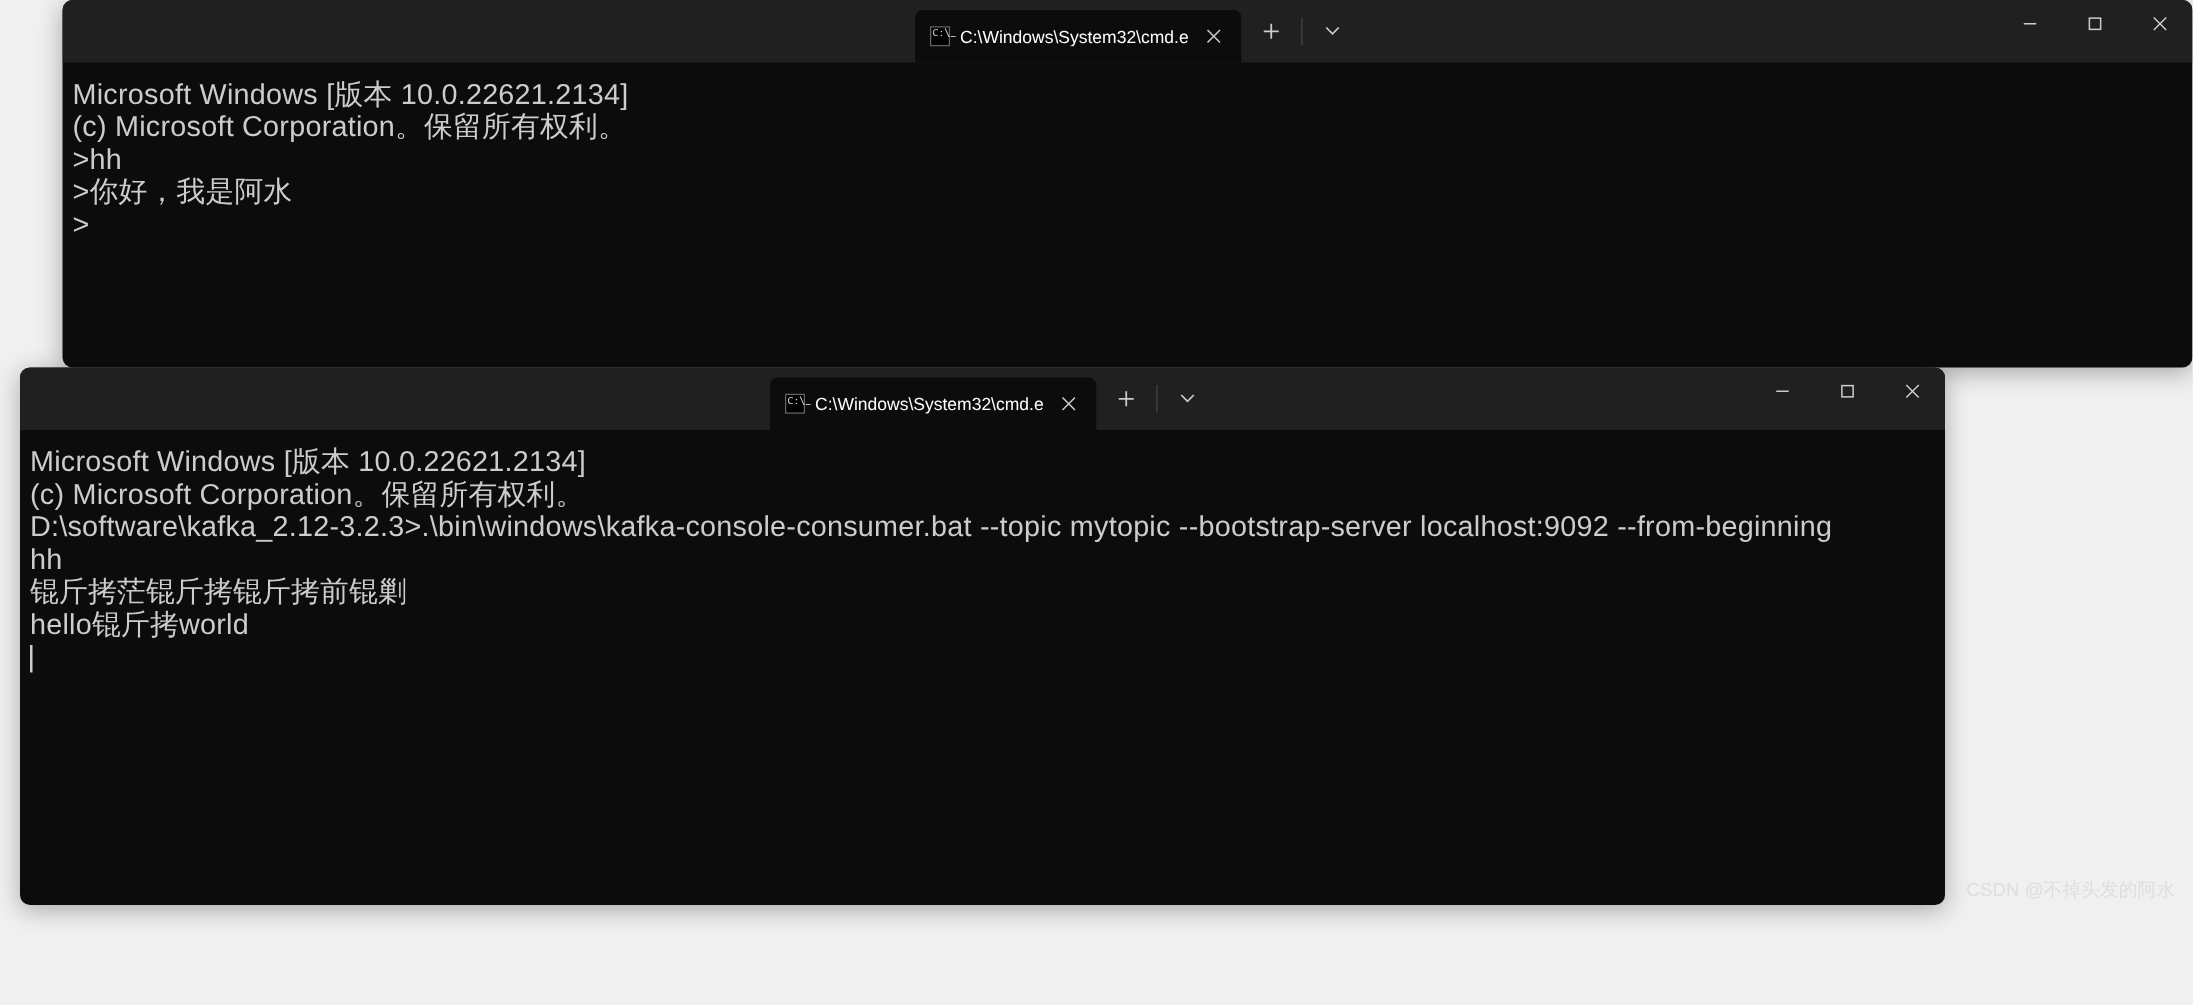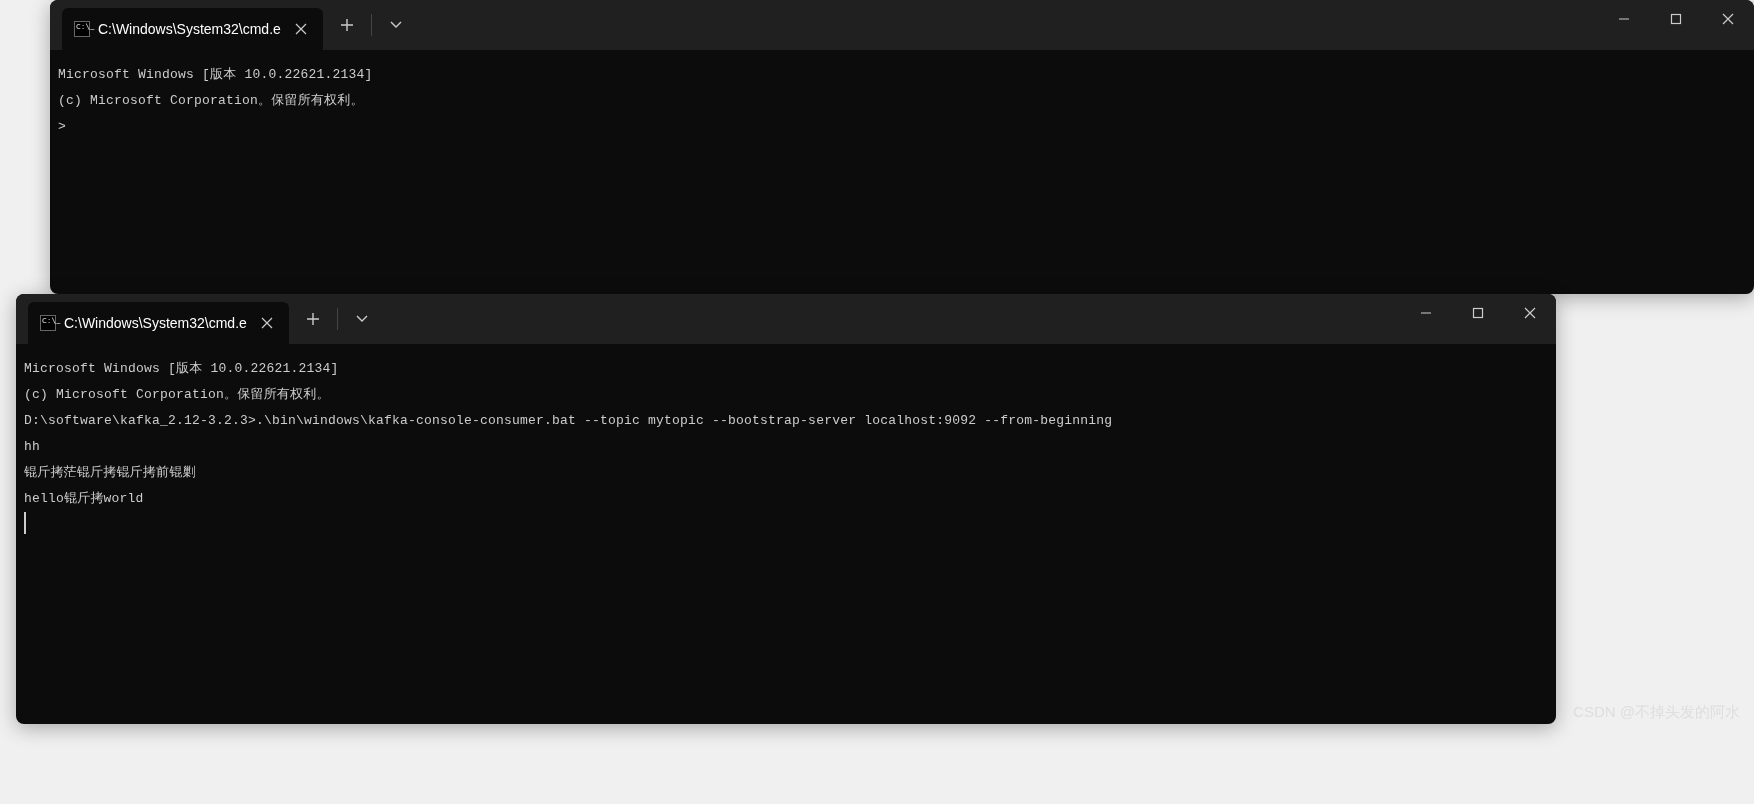--- a/index.html
+++ b/index.html
@@ -19,20 +19,21 @@
     box-shadow: 0 4px 20px rgba(0,0,0,0.3);
   }
   .win1 { left: 50px; top: 0; width: 1704px; height: 294px; }
   .win2 { left: 16px; top: 294px; width: 1540px; height: 430px; }
   .title-bar {
     background: #202020;
     height: 50px;
     display: flex;
     align-items: center;
     position: relative;
+    justify-content: center;
   }
   .tab {
     display: flex;
     align-items: center;
     background: #0c0c0c;
     border-top-left-radius: 6px;
     border-top-right-radius: 6px;
     height: 42px;
     margin-top: 8px;
     margin-left: 12px;
@@ -104,24 +105,24 @@
     height: 38px;
     display: flex;
     align-items: center;
     justify-content: center;
     color: #ccc;
     cursor: pointer;
   }
   .terminal-body {
     padding: 12px 8px;
     color: #cccccc;
-    font-size: 13px;
+    font-size: 23px;
     line-height: 26px;
     white-space: pre;
-    font-family: Liberation Mono, monospace;
+    font-family: Liberation Sans, sans-serif;
     letter-spacing: 0.2px;
   }
   .cursor-block {
     display: inline-block;
     width: 2px;
     height: 22px;
     background: #cccccc;
     vertical-align: text-bottom;
   }
   .watermark {
@@ -173,21 +174,21 @@
             <rect x="1.5" y="1.5" width="9" height="9" stroke="#ccc" stroke-width="1.2" fill="none"></rect>
           </svg>
       </div>
       <div class="win-btn close-btn">
         <svg width="12" height="12" viewBox="0 0 12 12">
             <path d="M1 1 L11 11 M11 1 L1 11" stroke="#ccc" stroke-width="1.2"></path>
           </svg>
       </div>
     </div>
   </div>
-  <div class="terminal-body" id="body1"><div>Microsoft Windows [版本 10.0.22621.2134]</div><div>(c) Microsoft Corporation。保留所有权利。</div><div></div><div>&gt;</div></div>
+  <div class="terminal-body" id="body1"><div>Microsoft Windows [版本 10.0.22621.2134]</div><div>(c) Microsoft Corporation。保留所有权利。</div><div></div><div>&gt;hh</div><div>&gt;你好，我是阿水</div><div>&gt;</div></div>
 </div>
 
 <div class="terminal-window win2">
   <div class="title-bar">
     <div class="tab">
       <span class="tab-icon"></span>
       <span class="tab-title">C:\Windows\System32\cmd.e</span>
       <span class="tab-close">
         <svg width="12" height="12" viewBox="0 0 12 12">
             <path d="M1 1 L11 11 M11 1 L1 11" stroke="#ccc" stroke-width="1.2"></path>

